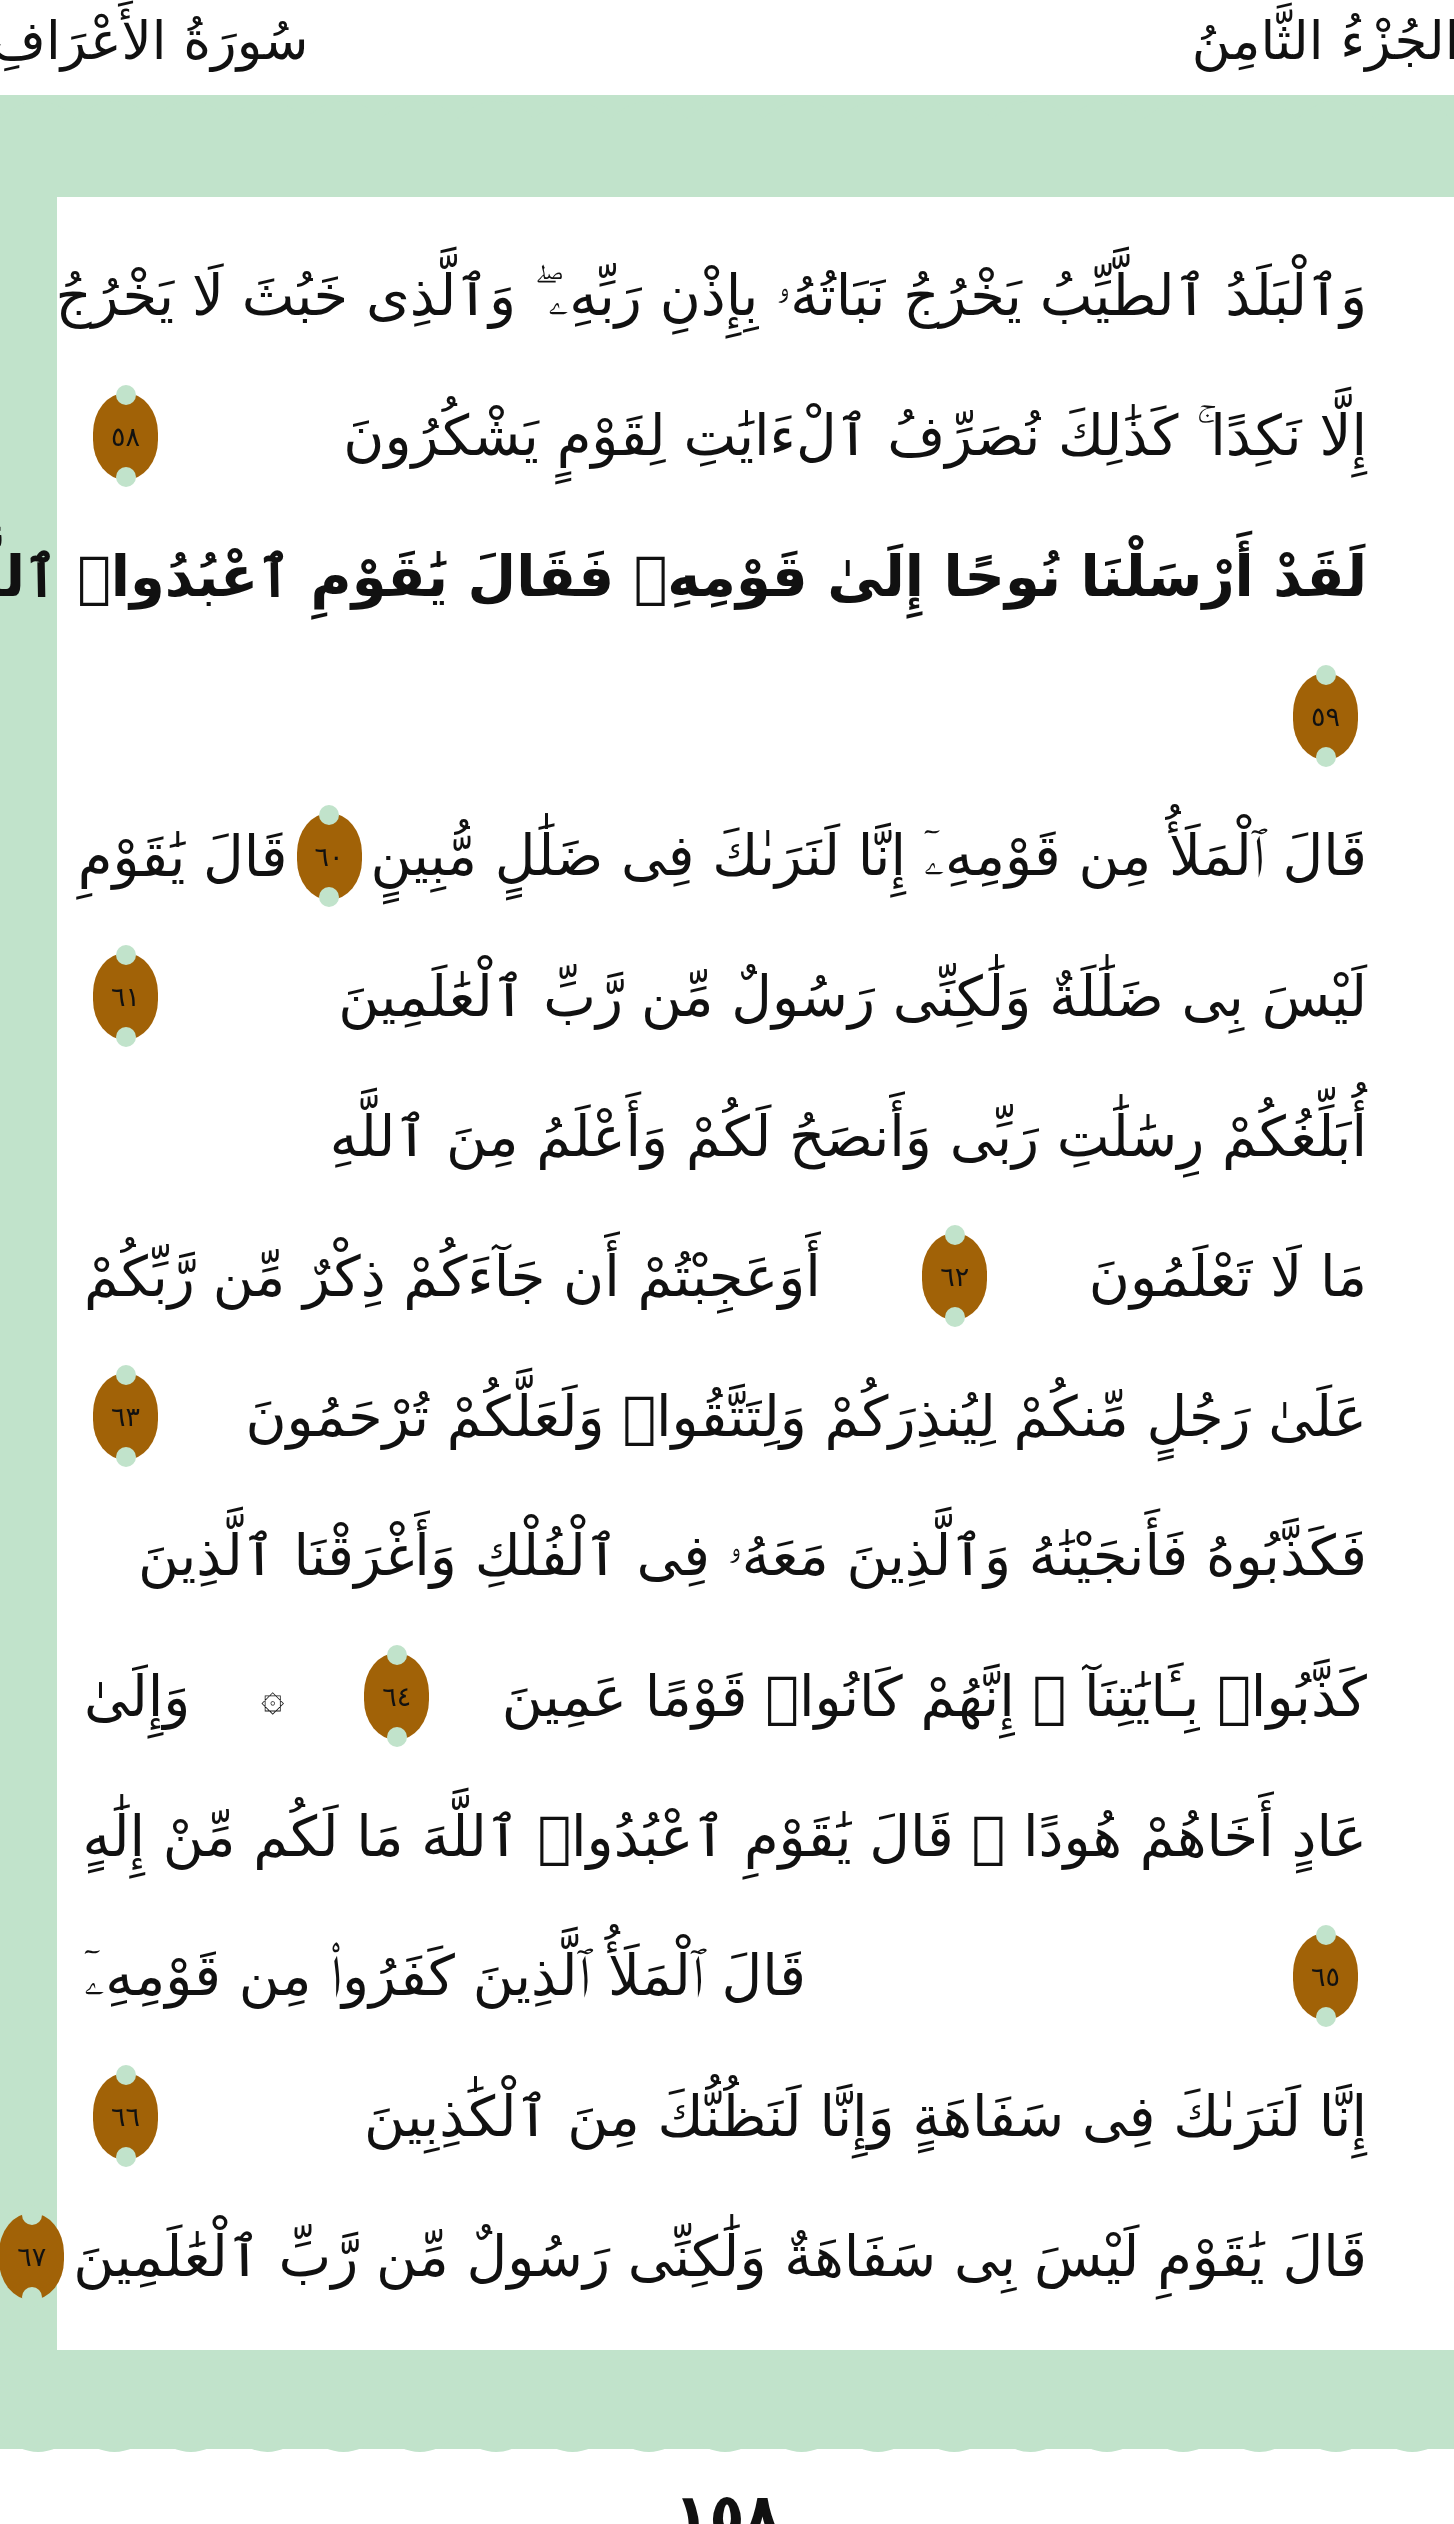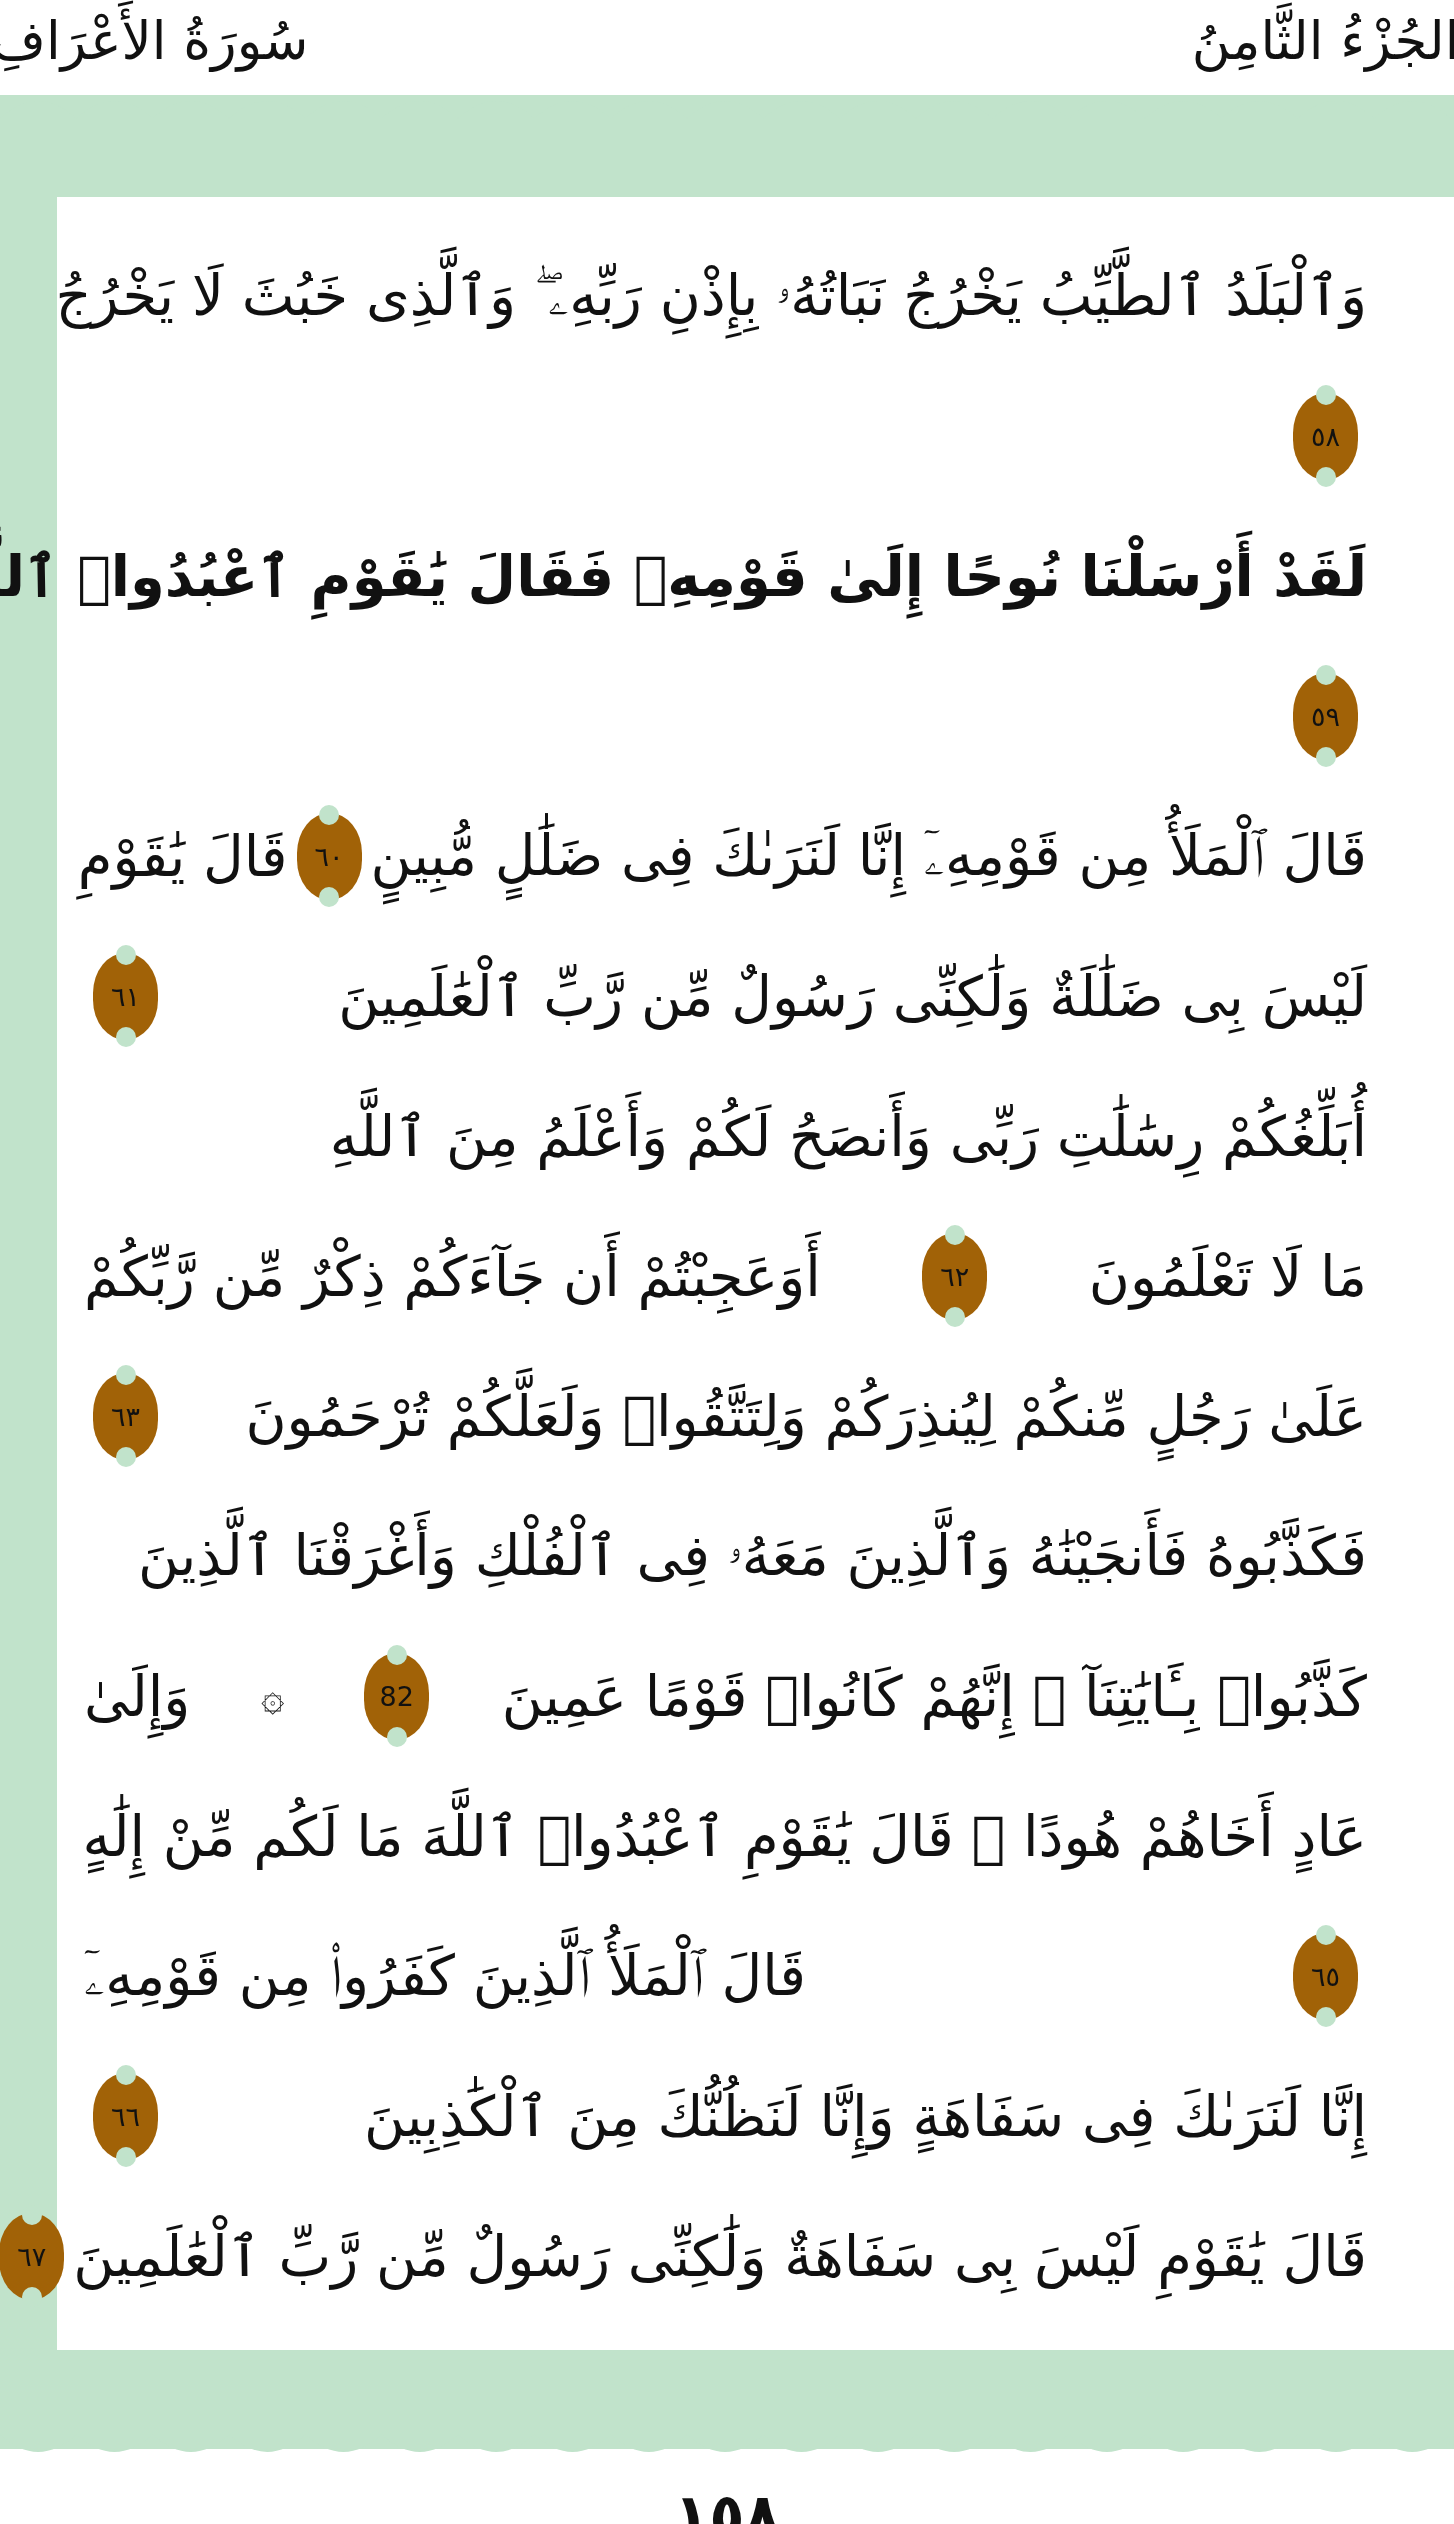--- a/index.html
+++ b/index.html
@@ -58,20 +58,21 @@
 <svg class="scallops scallops-bottom" viewBox="0 0 1600 60" preserveAspectRatio="none">
   <path id="scBottom" fill="#c1e3cb" d="M0 0 L0 30 Q42 68 84 30 L84 30 Q126 68 168 30 L168 30 Q210 68 252 30 L252 30 Q294 68 336 30 L336 30 Q378 68 420 30 L420 30 Q462 68 504 30 L504 30 Q546 68 588 30 L588 30 Q630 68 672 30 L672 30 Q714 68 756 30 L756 30 Q798 68 840 30 L840 30 Q882 68 924 30 L924 30 Q966 68 1008 30 L1008 30 Q1050 68 1092 30 L1092 30 Q1134 68 1176 30 L1176 30 Q1218 68 1260 30 L1260 30 Q1302 68 1344 30 L1344 30 Q1386 68 1428 30 L1428 30 Q1470 68 1512 30 L1512 30 Q1554 68 1596 30 L1596 30 Q1638 68 1680 30 L1600 0 Z"></path>
 </svg>
 
 <div class="panel">
 
   <div class="line" style="top:29px;">
     <span class="seg">وَٱلْبَلَدُ ٱلطَّيِّبُ يَخْرُجُ نَبَاتُهُۥ بِإِذْنِ رَبِّهِۦ ۖ وَٱلَّذِى خَبُثَ لَا يَخْرُجُ</span>
   </div>
   <div class="line" style="top:169px;">
+    <span class="seg">إِلَّا نَكِدًا ۚ كَذَٰلِكَ نُصَرِّفُ ٱلْءَايَٰتِ لِقَوْمٍ يَشْكُرُونَ</span>
     <span class="marker">
         <span>٥٨</span>
       </span>
   </div>
   <div class="line" style="top:309px;font-weight:bold;">
     <span class="seg">لَقَدْ أَرْسَلْنَا نُوحًا إِلَىٰ قَوْمِهِۦ فَقَالَ يَٰقَوْمِ ٱعْبُدُوا۟ ٱللَّهَ مَا لَكُم</span>
   </div>
   <div class="line" style="top:449px;">
     <span class="marker">
         <span>٥٩</span>
@@ -105,21 +106,21 @@
     <span class="marker">
         <span>٦٣</span>
       </span>
   </div>
   <div class="line" style="top:1289px;">
     <span class="seg">فَكَذَّبُوهُ فَأَنجَيْنَٰهُ وَٱلَّذِينَ مَعَهُۥ فِى ٱلْفُلْكِ وَأَغْرَقْنَا ٱلَّذِينَ</span>
   </div>
   <div class="line" style="top:1429px;">
     <span class="seg">كَذَّبُوا۟ بِـَٔايَٰتِنَآ ۚ إِنَّهُمْ كَانُوا۟ قَوْمًا عَمِينَ</span>
     <span class="marker">
-        <span>82</span>
+        <span>٦٤</span>
       </span>
     <span class="hizb">۞</span>
     <span class="seg">وَإِلَىٰ</span>
   </div>
   <div class="line" style="top:1569px;">
     <span class="seg">عَادٍ أَخَاهُمْ هُودًا ۗ قَالَ يَٰقَوْمِ ٱعْبُدُوا۟ ٱللَّهَ مَا لَكُم مِّنْ إِلَٰهٍ</span>
   </div>
   <div class="line" style="top:1709px;">
     <span class="marker">
         <span>٦٥</span>

